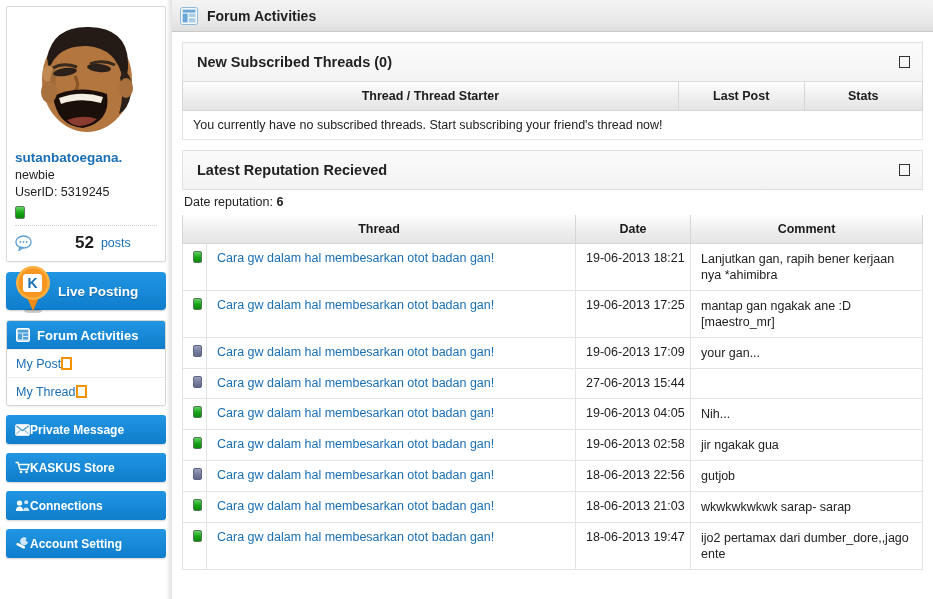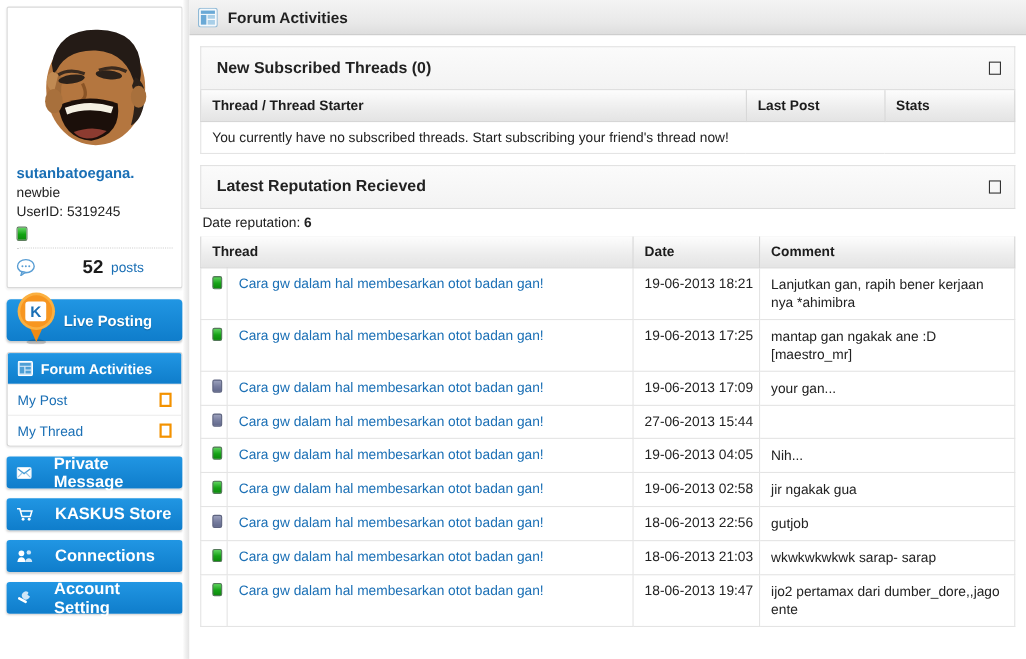--- a/index.html
+++ b/index.html
@@ -116,46 +116,45 @@
     gap: 7px;
     padding: 0 9px;
     color: #fff;
     font-weight: bold;
     font-size: 13px;
   }
   .nav-sub {
     height: 28px;
     display: flex;
     align-items: center;
-    justify-content: space-between;
     padding: 0 9px;
     border-top: 1px solid #ededed;
     font-size: 12.5px;
     color: #1a6fb5;
     background: #fff;
   }
   .nav-sub:first-of-type { border-top: none; }
   .badge-box {
     width: 11px; height: 13px;
     border: 2px solid #f39200;
     background: #fff;
   }
 
   .nav-btn {
     margin-top: 9px;
     height: 29px;
     background: linear-gradient(to bottom, #2196e3 0%, #0f7dcb 100%);
     border-radius: 3px;
     display: flex;
     align-items: center;
-    gap: 20px;
+    gap: 0;
     padding: 0 9px;
     color: #fff;
     font-weight: bold;
-    font-size: 15px;
+    font-size: 12px;
     box-shadow: 0 1px 2px rgba(0,0,0,0.18);
   }
 
   
   .main {
     flex: 1 1 auto;
     min-width: 0;
     background: #fff;
     display: flex;
     flex-direction: column;
@@ -207,21 +206,21 @@
     border-collapse: collapse;
     table-layout: fixed;
   }
   table.grid th {
     background: linear-gradient(to bottom, #fdfdfd 0%, #eeeeee 55%, #e4e4e4 100%);
     border: 1px solid #d6d6d6;
     border-top: none;
     font-size: 12.5px;
     font-weight: bold;
     color: #1c1c1c;
-    text-align: left;
+    text-align: center;
     padding: 7px 10px;
     height: 26px;
   }
   table.grid td {
     border: 1px solid #e4e4e4;
     font-size: 12.5px;
     color: #222;
     padding: 7px 10px;
     vertical-align: top;
     background: #fff;

